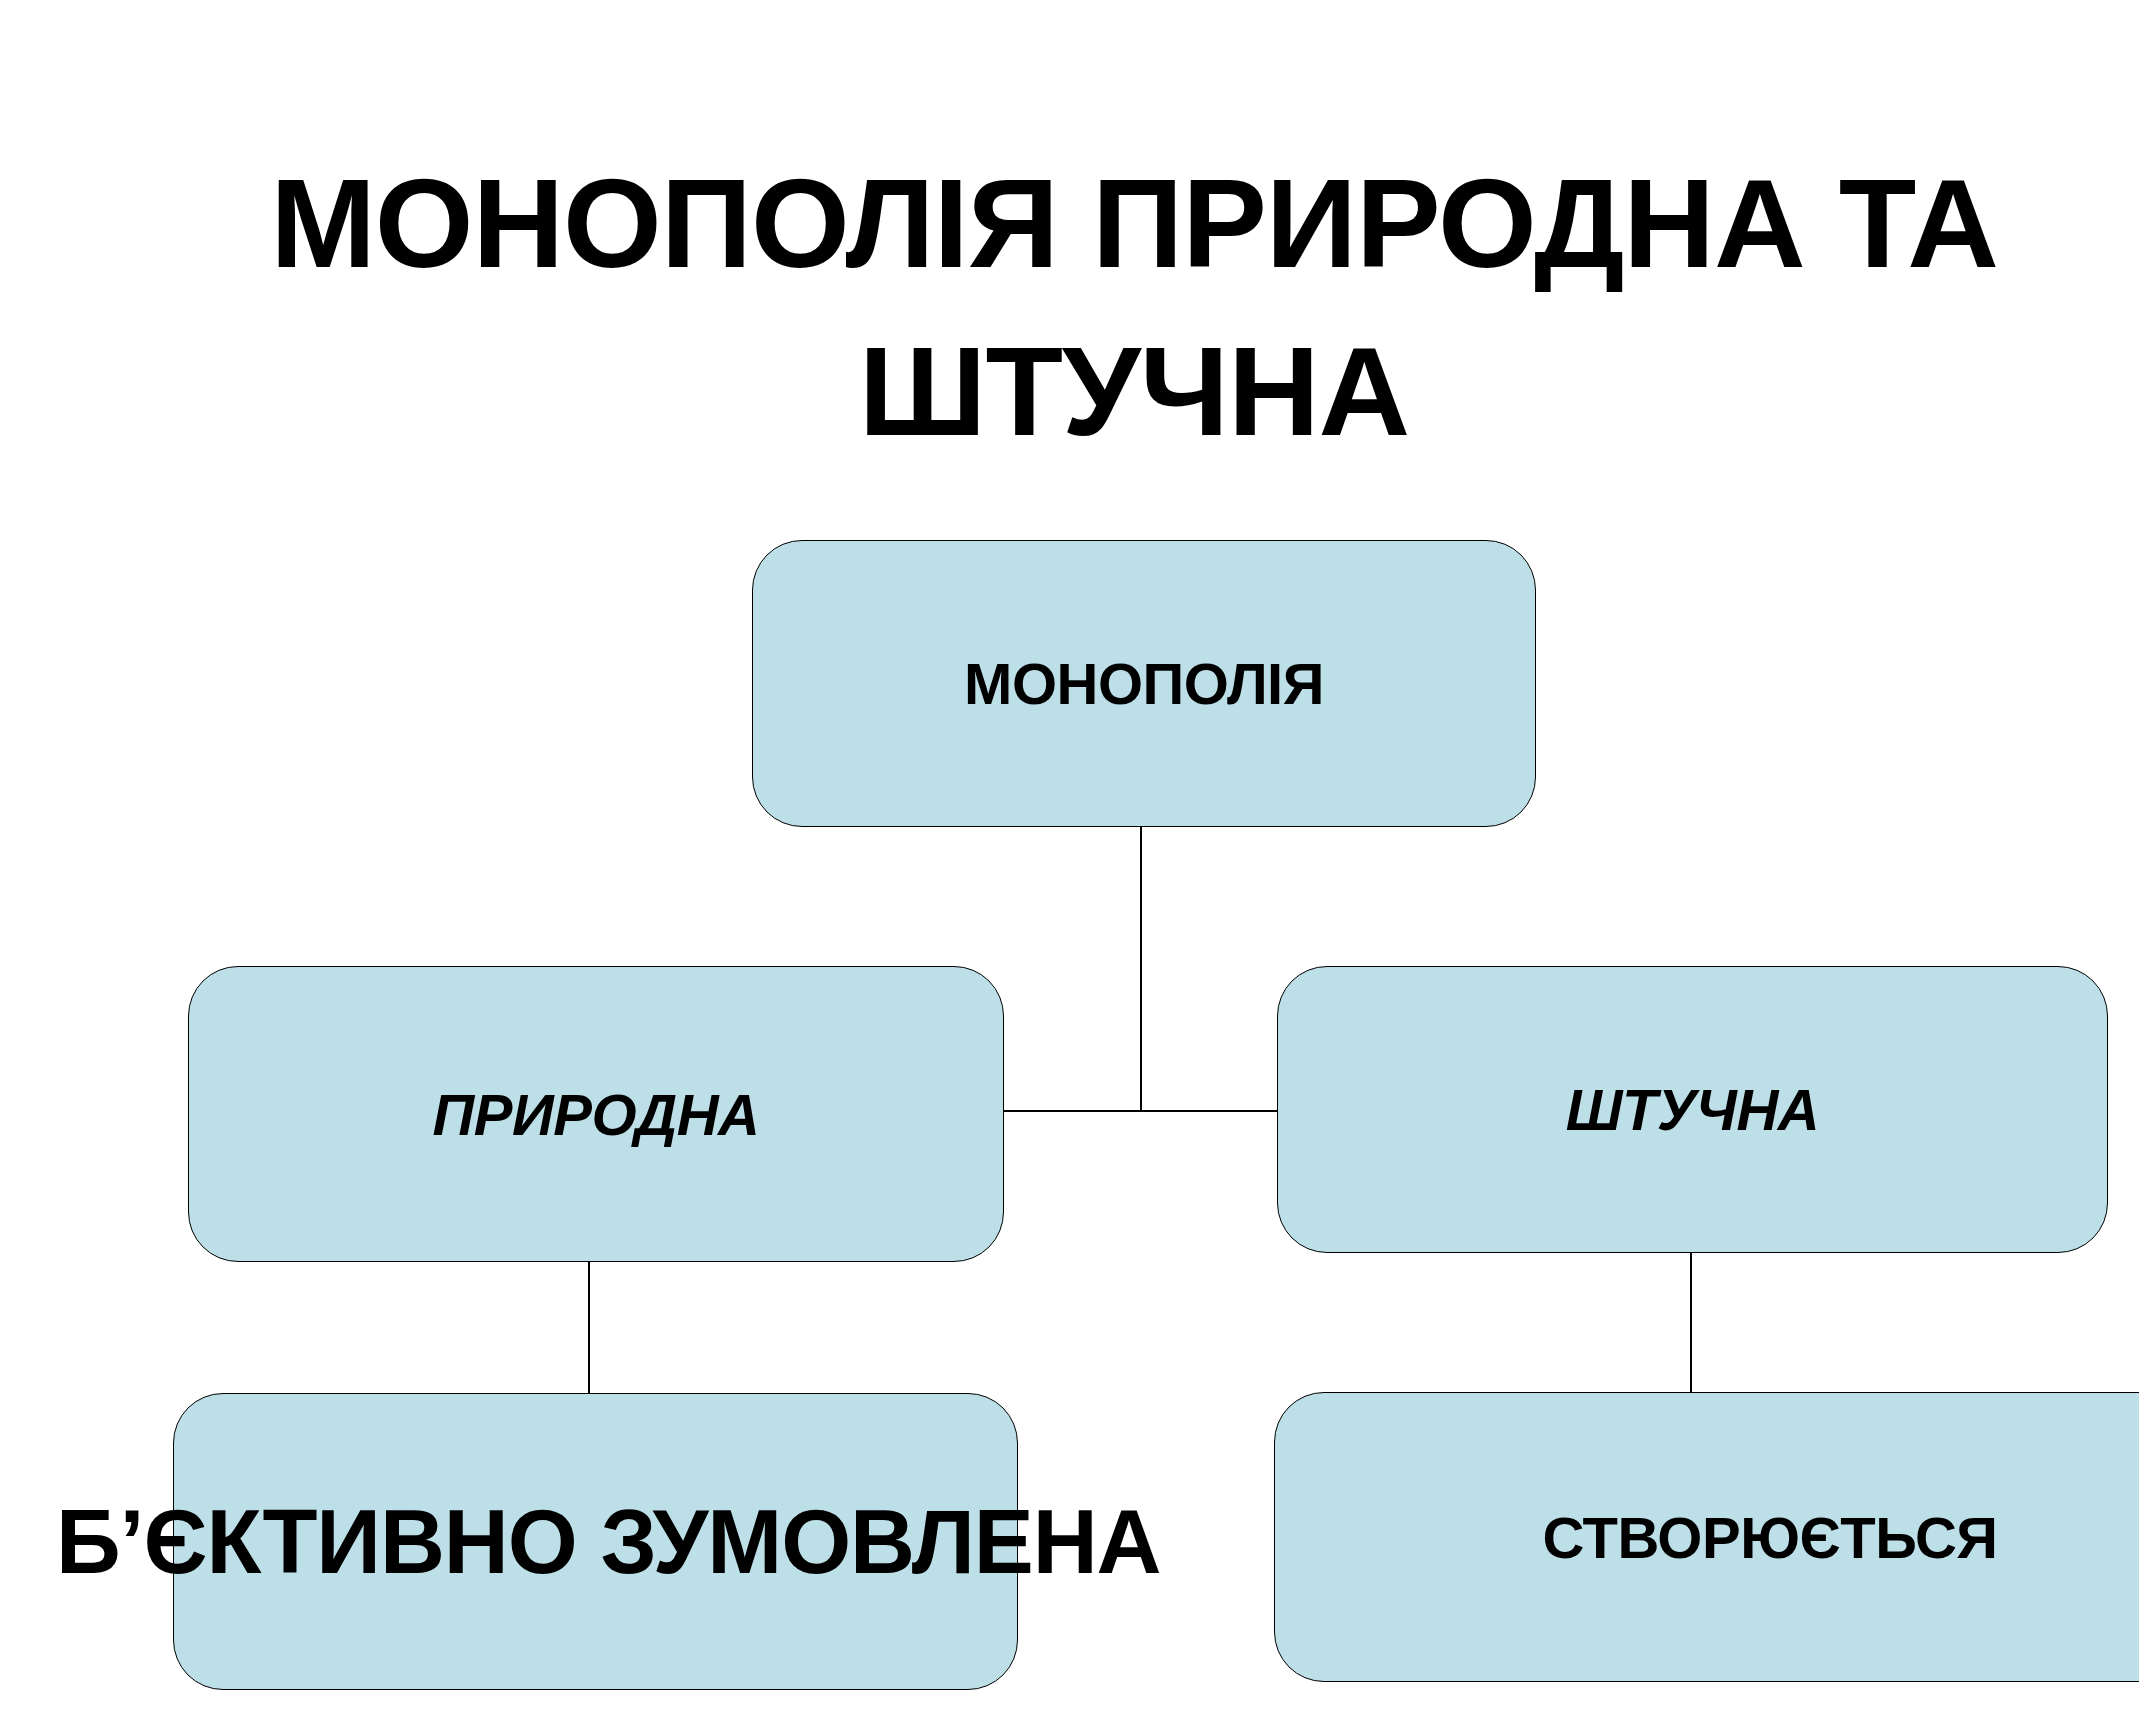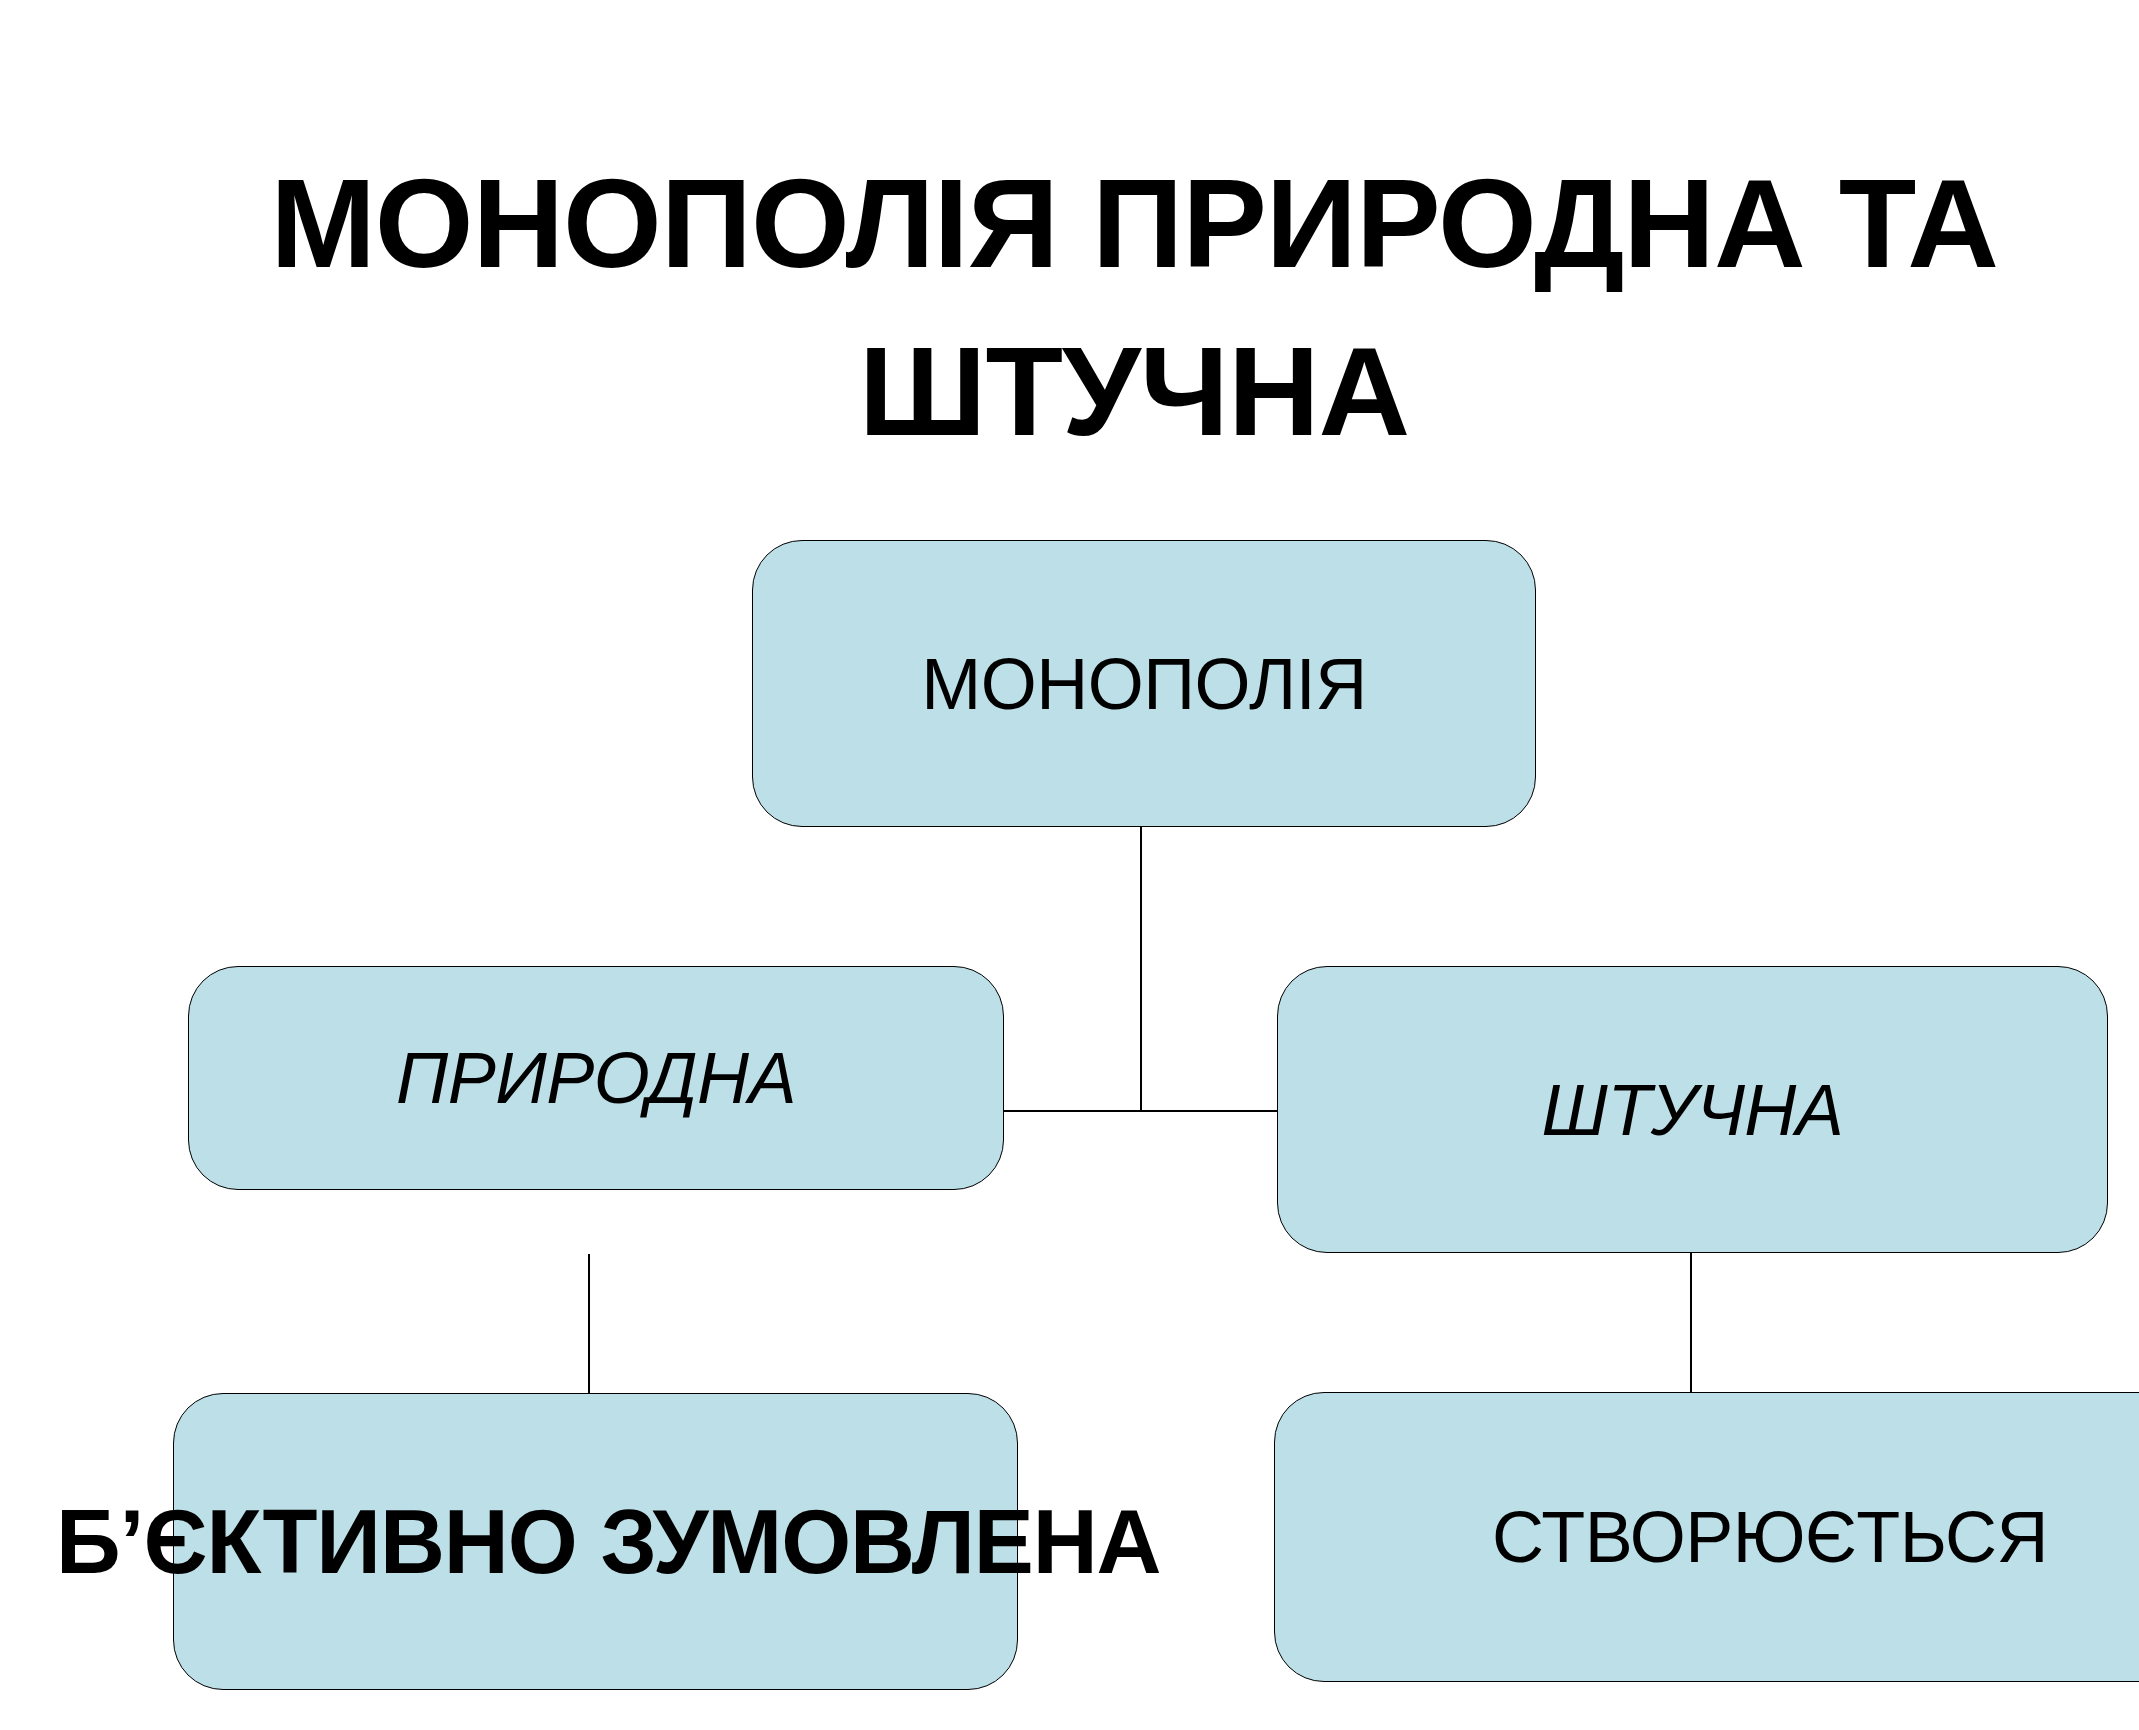--- a/index.html
+++ b/index.html
@@ -35,30 +35,30 @@
   .node{
     position:absolute;
     background:var(--node-fill);
     border:1.1px solid var(--node-border);
     border-radius:50px;
     display:flex;
     align-items:center;
     justify-content:center;
   }
   .node-label{
-    font-weight:normal;
-    font-size:72px;
+    font-weight:bold;
+    font-size:58px;
     color:var(--ink);
     white-space:nowrap;
     letter-spacing:-0.5px;
   }
   .italic .node-label{font-style:italic;}
 
   .node-root{left:688px; top:476px;  width:784px; height:287px;}
-  .node-natural{left:124px;  top:902px; width:816px; height:224px;}
+  .node-natural{left:124px;  top:902px; width:816px; height:296px;}
   .node-artificial{left:1213px; top:902px; width:831px; height:287px;}
   .node-natural-detail{left:109px; top:1329px; width:845px; height:297px;}
   .node-artificial-detail{left:1210px; top:1328px; width:992px; height:290px;}
 
   
   .label-natural-detail{
     position:absolute;
     left:-8px;
     top:1478px;
     transform:translateY(-50%);

